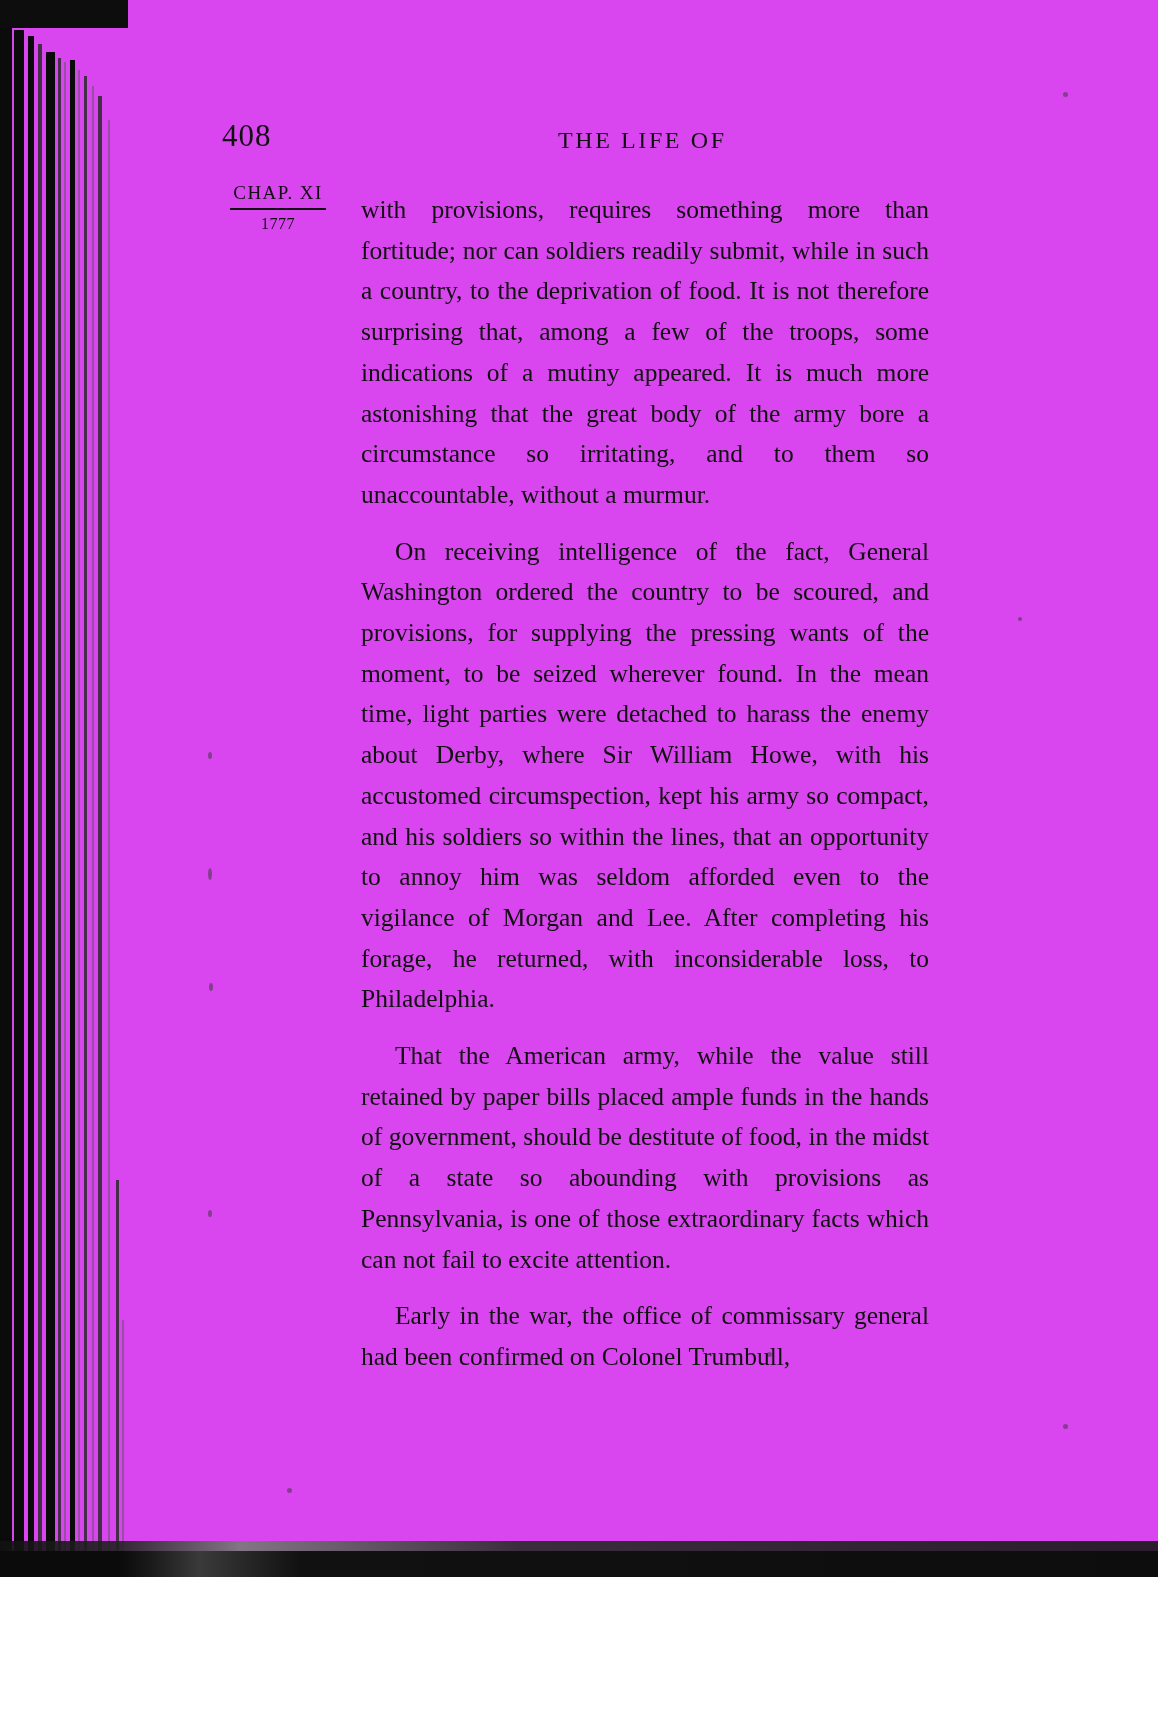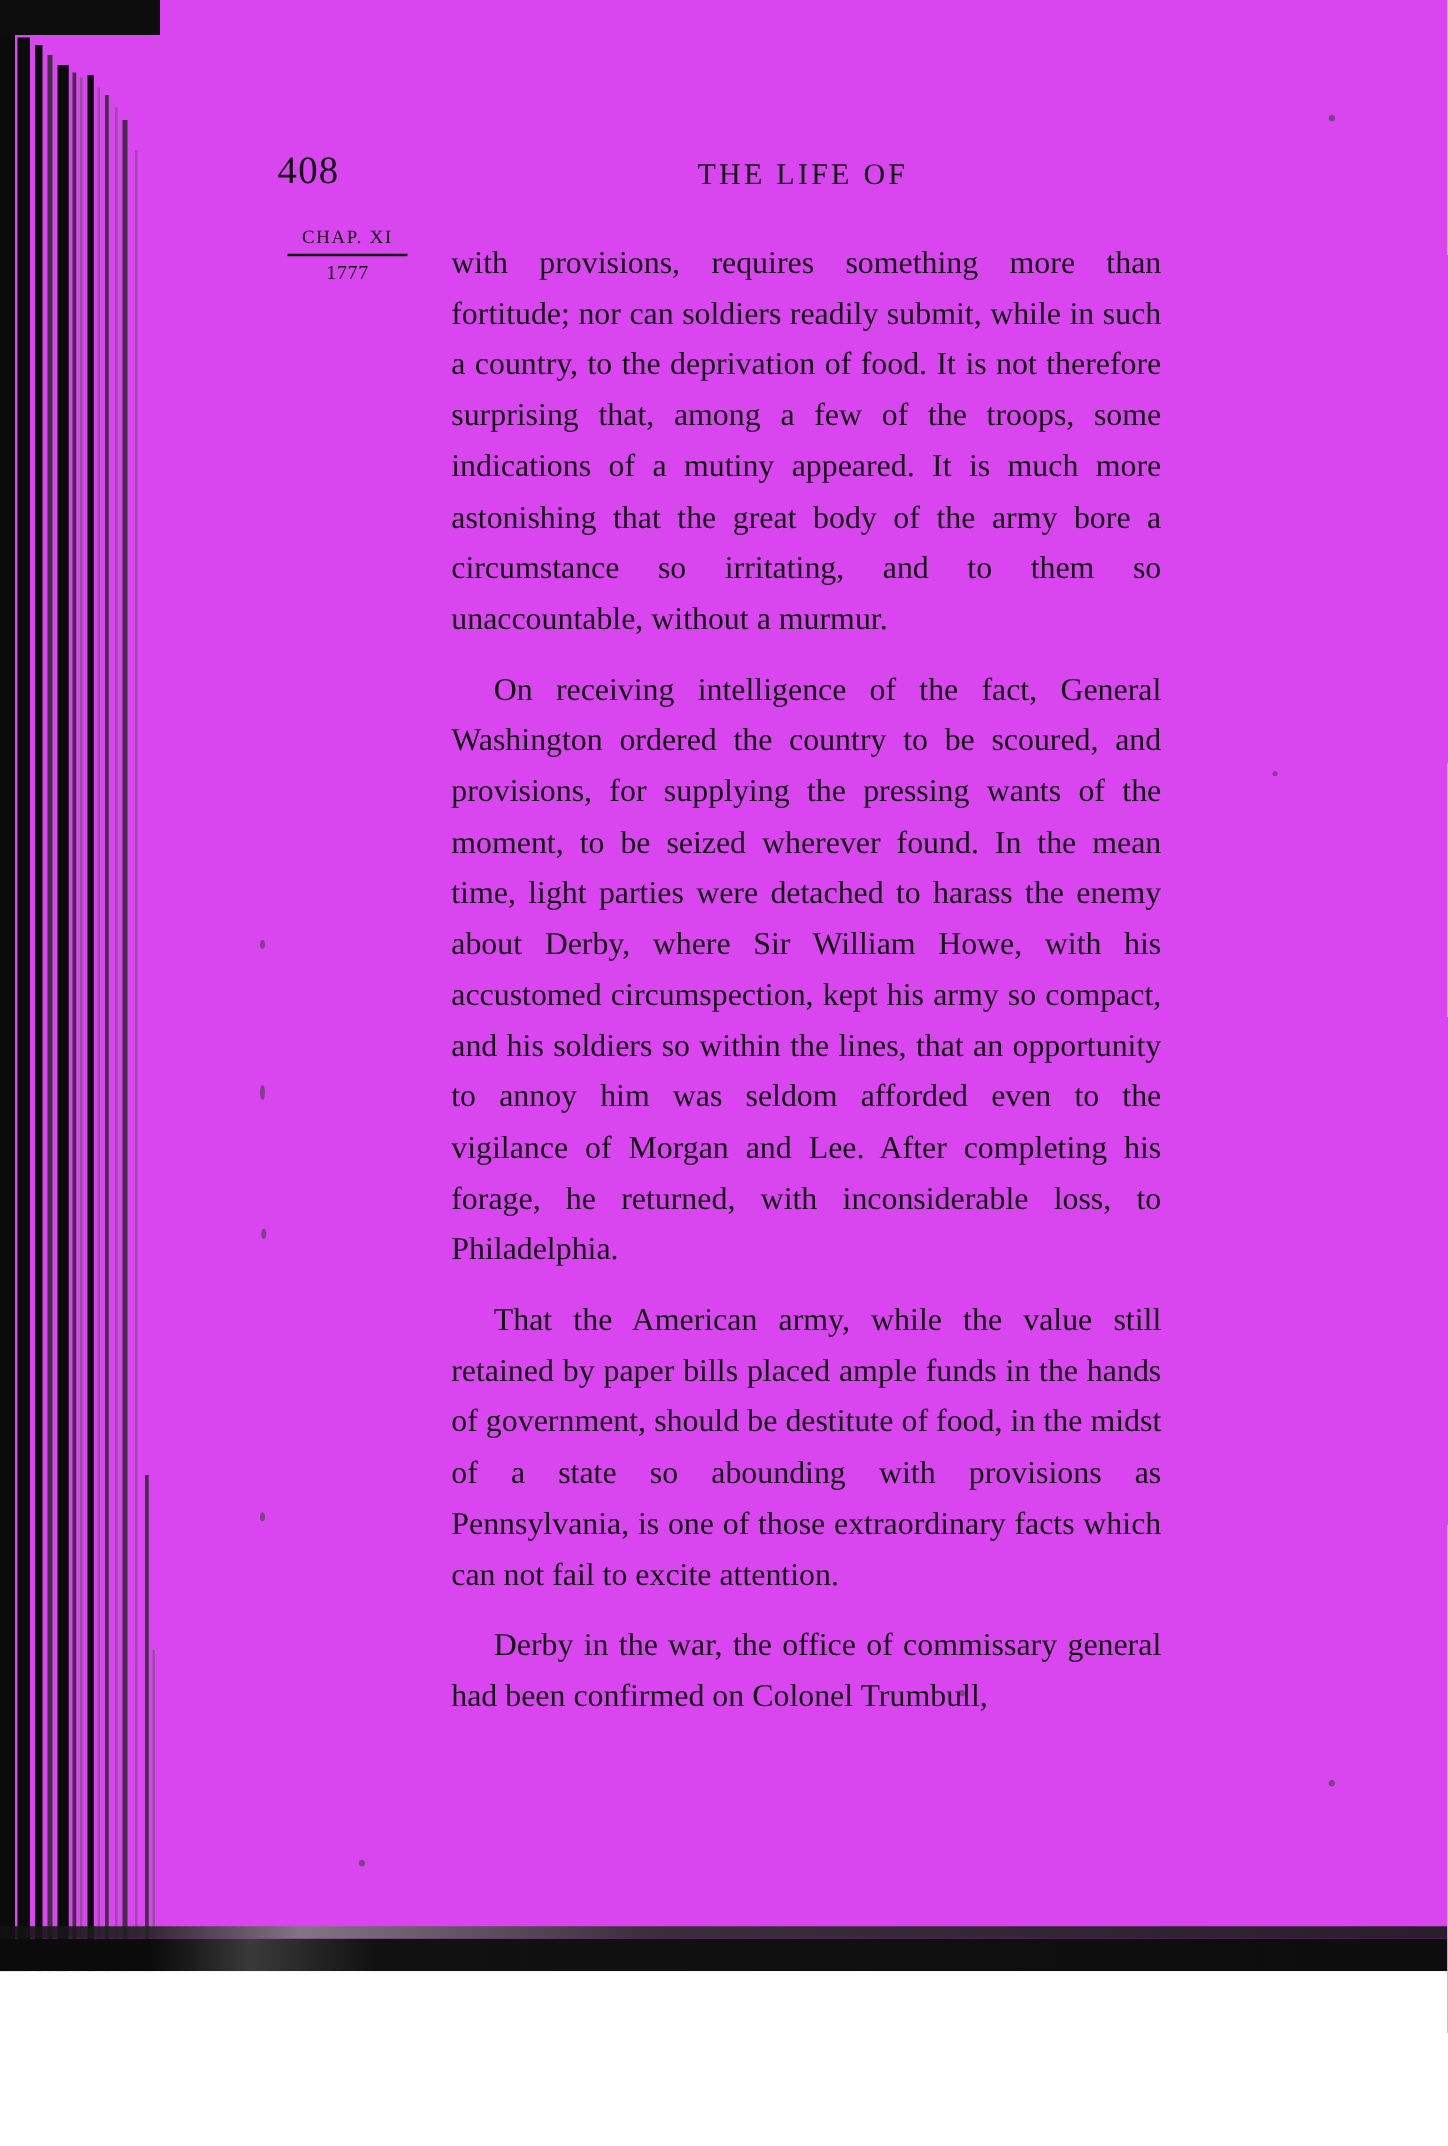--- a/index.html
+++ b/index.html
@@ -78,21 +78,21 @@
   }
 
   .sidenote {
     position: absolute;
     left: 222px;
     top: 182px;
     width: 112px;
     text-align: center;
   }
   .sidenote .chap {
-    font-size: 15px;
+    font-size: 19px;
     letter-spacing: 1.4px;
     font-variant: small-caps;
     white-space: nowrap;
   }
   .sidenote .rule {
     width: 96px;
     height: 2px;
     background: #111;
     margin: 4px auto 5px auto;
   }
@@ -170,16 +170,16 @@
   <div class="sidenote">
     <div class="chap">CHAP. XI</div>
     <div class="rule"></div>
     <div class="year">1777</div>
   </div>
 
   <div class="textblock">
     <p>with provisions, requires something more than fortitude; nor can soldiers readily submit, while in such a country, to the deprivation of food.  It is not therefore surprising that, among a few of the troops, some indications of a mutiny appeared.  It is much more astonishing that the great body of the army bore a circumstance so irritating, and to them so unaccountable, without a murmur.</p>
     <p class="indent">On receiving intelligence of the fact, General Washington ordered the country to be scoured, and provisions, for supplying the pressing wants of the moment, to be seized wherever found.  In the mean time, light parties were detached to harass the enemy about Derby, where Sir William Howe, with his accustomed circumspection, kept his army so compact, and his soldiers so within the lines, that an opportunity to annoy him was seldom afforded even to the vigilance of Morgan and Lee.  After completing his forage, he returned, with inconsiderable loss, to Philadelphia.</p>
     <p class="indent">That the American army, while the value still retained by paper bills placed ample funds in the hands of government, should be destitute of food, in the midst of a state so abounding with provisions as Pennsylvania, is one of those extraordinary facts which can not fail to excite attention.</p>
-    <p class="indent">Derby in the war, the office of commissary general had been confirmed on Colonel Trumbull,</p>
+    <p class="indent">Early in the war, the office of commissary general had been confirmed on Colonel Trumbull,</p>
   </div>
 
 </div>
 
 </body></html>

